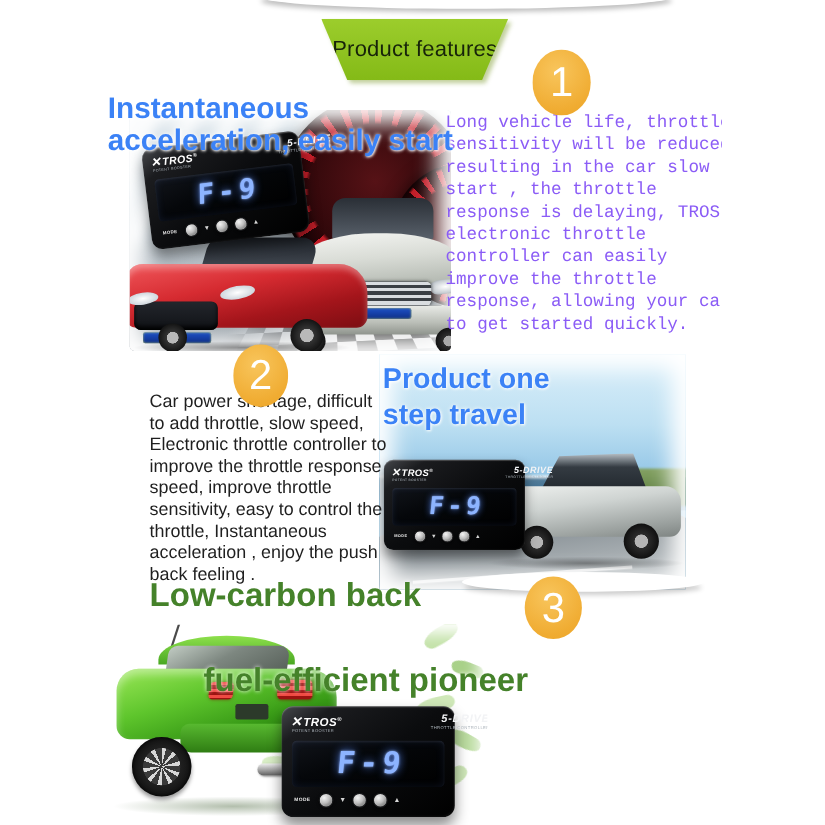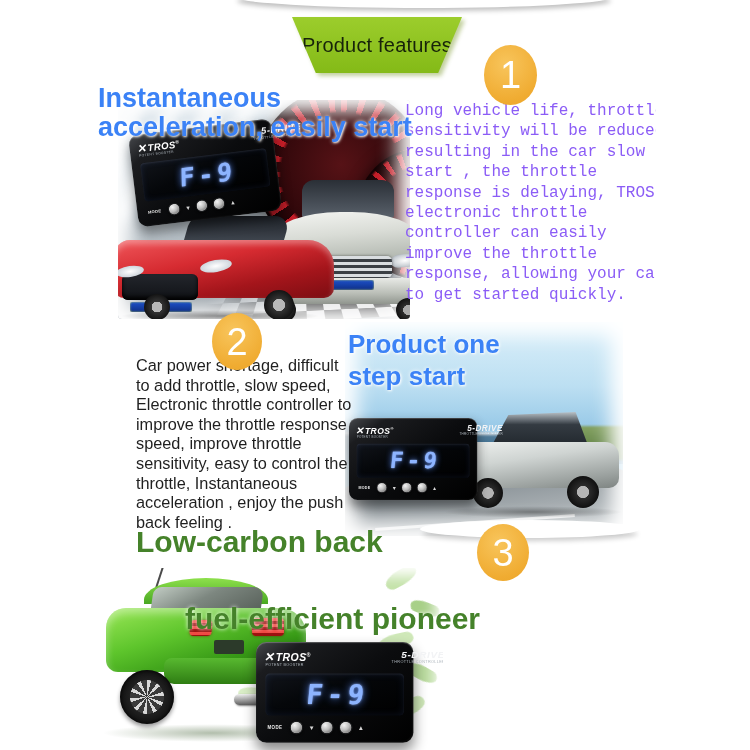--- a/index.html
+++ b/index.html
@@ -323,21 +323,21 @@
 Electronic throttle controller to
 improve the throttle response
 speed, improve throttle
 sensitivity, easy to control the
 throttle, Instantaneous
 acceleration , enjoy the push
 back feeling .</div>
 
   <div class="head-red h2">
     <div>Product one</div>
-    <div>step start</div>
+    <div>step travel</div>
   </div>
 
   <div class="photo photo2">
     <div class="ocean"></div>
     <div class="horizon"></div>
     <div class="cliff"></div>
     <div class="road"></div>
     <div class="lane"></div>
 
     <div class="car car-sil2">

